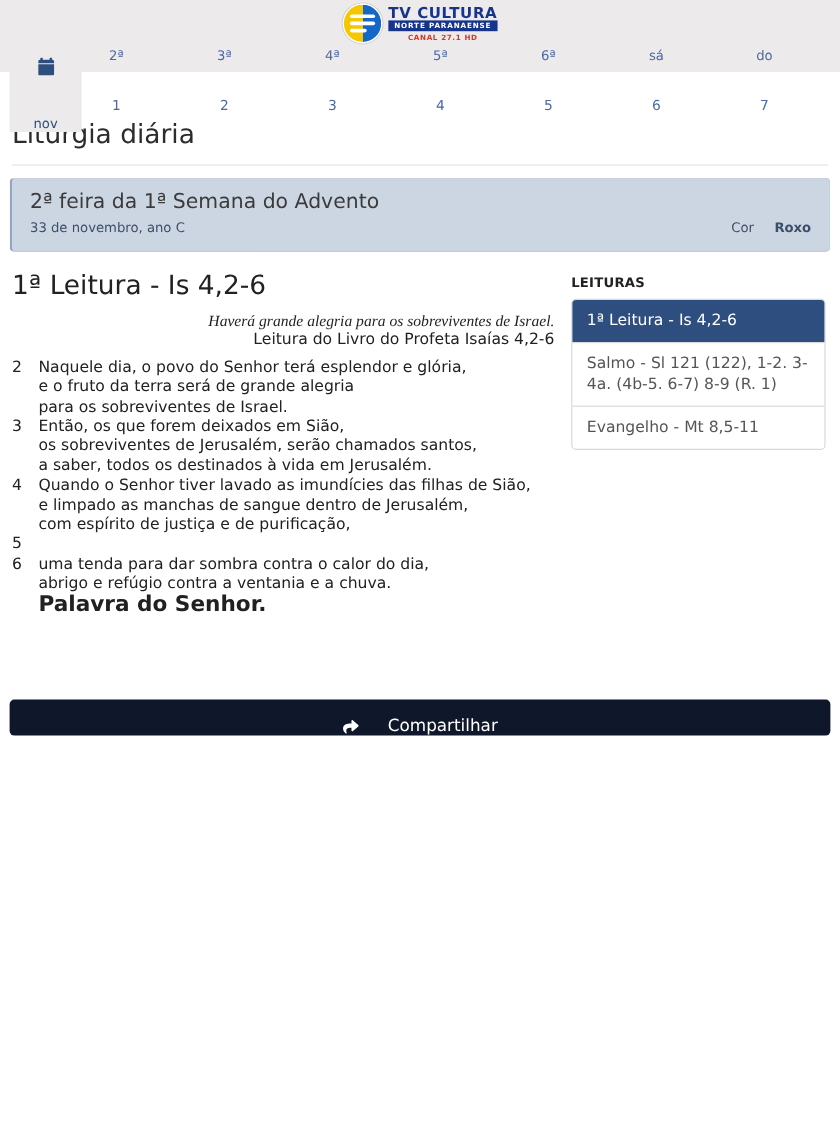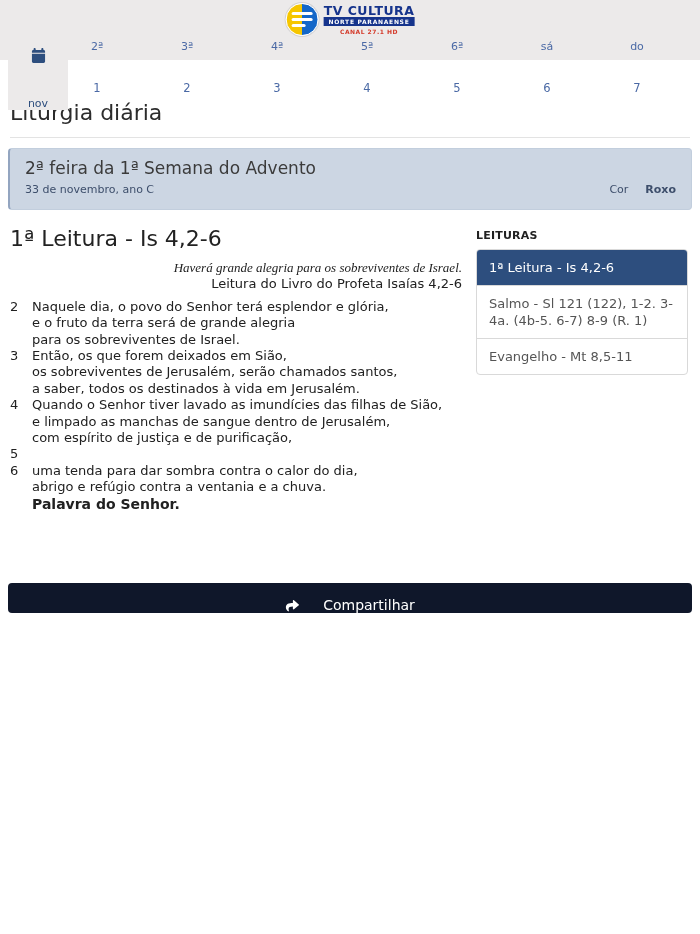--- a/index.html
+++ b/index.html
@@ -42,21 +42,21 @@
   .alert-row { display:flex; justify-content:space-between; padding:5px 15px 0 15px; font-size:11px; color:#3d4e6b; }
   .alert-color b { margin-left:17px; }
   
   .main-left { position:absolute; left:10px; top:226px; width:452px; color:#212121; }
   .reading-title { font-size:22px; font-weight:400; color:#222; margin-bottom:9px; }
   .epigraph { font-size:13px; font-style:italic; text-align:right; line-height:16.4px;font-family:Liberation Serif, serif; }
   .source { font-size:13px; text-align:right; line-height:16.4px; margin-bottom:6px; }
   .verse { display:flex; font-size:13px; line-height:16.4px; }
   .vnum { flex:0 0 22px; }
   .vtext { white-space:pre-line; }
-  .closing { margin-left:22px; font-weight:bold; font-size:14px; line-height:16.4px; }
+  .closing { margin-left:22px; font-weight:bold; font-size:18px; line-height:16.4px; }
   
   .sidebar { position:absolute; left:476px; top:229px; width:212px; }
   .sidebar-title { font-size:11px; font-weight:bold; color:#222; margin-bottom:7px; letter-spacing:.2px; }
   .list { border:1px solid #d9d9d9; border-radius:4px; background:#fff; }
   .list-item { padding:9px 12px; font-size:13px; color:#555; border-top:1px solid #d9d9d9; cursor:pointer; line-height:17px; }
   .list-item:first-child { border-top:none; }
   .list-item.active { background:#2d4e7e; color:#fff; border-radius:3px 3px 0 0; }
   
   .share-btn { position:absolute; left:8px; top:583px; width:684px; height:30px; background:#0f172a; border:none;
     border-radius:4px; color:#fff; font-size:14px; font-family:inherit; display:flex; align-items:flex-end;

